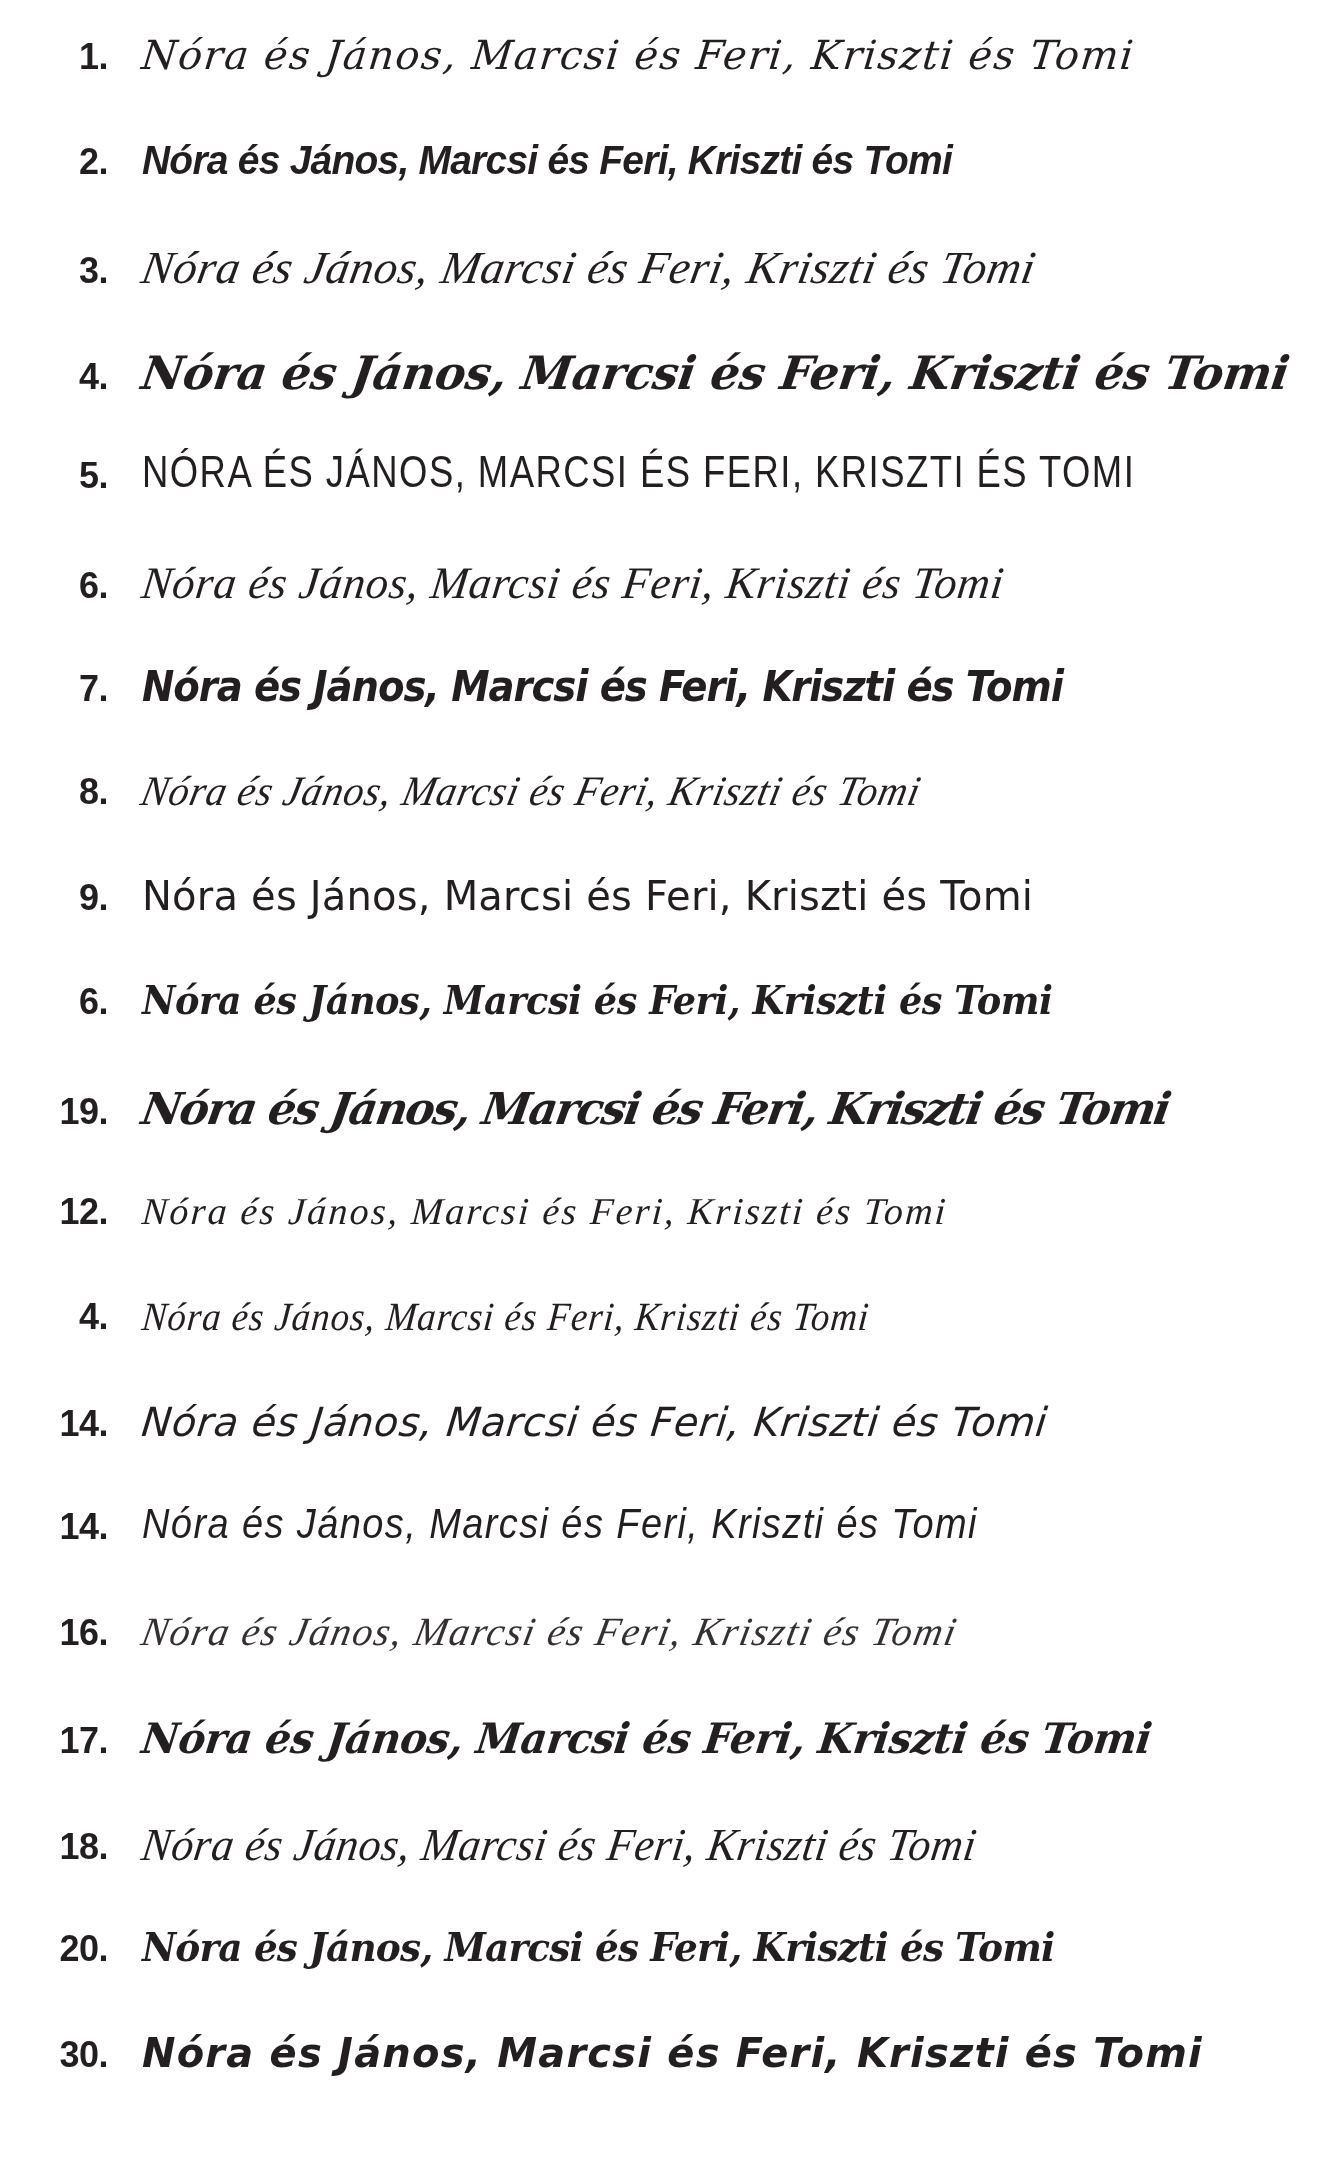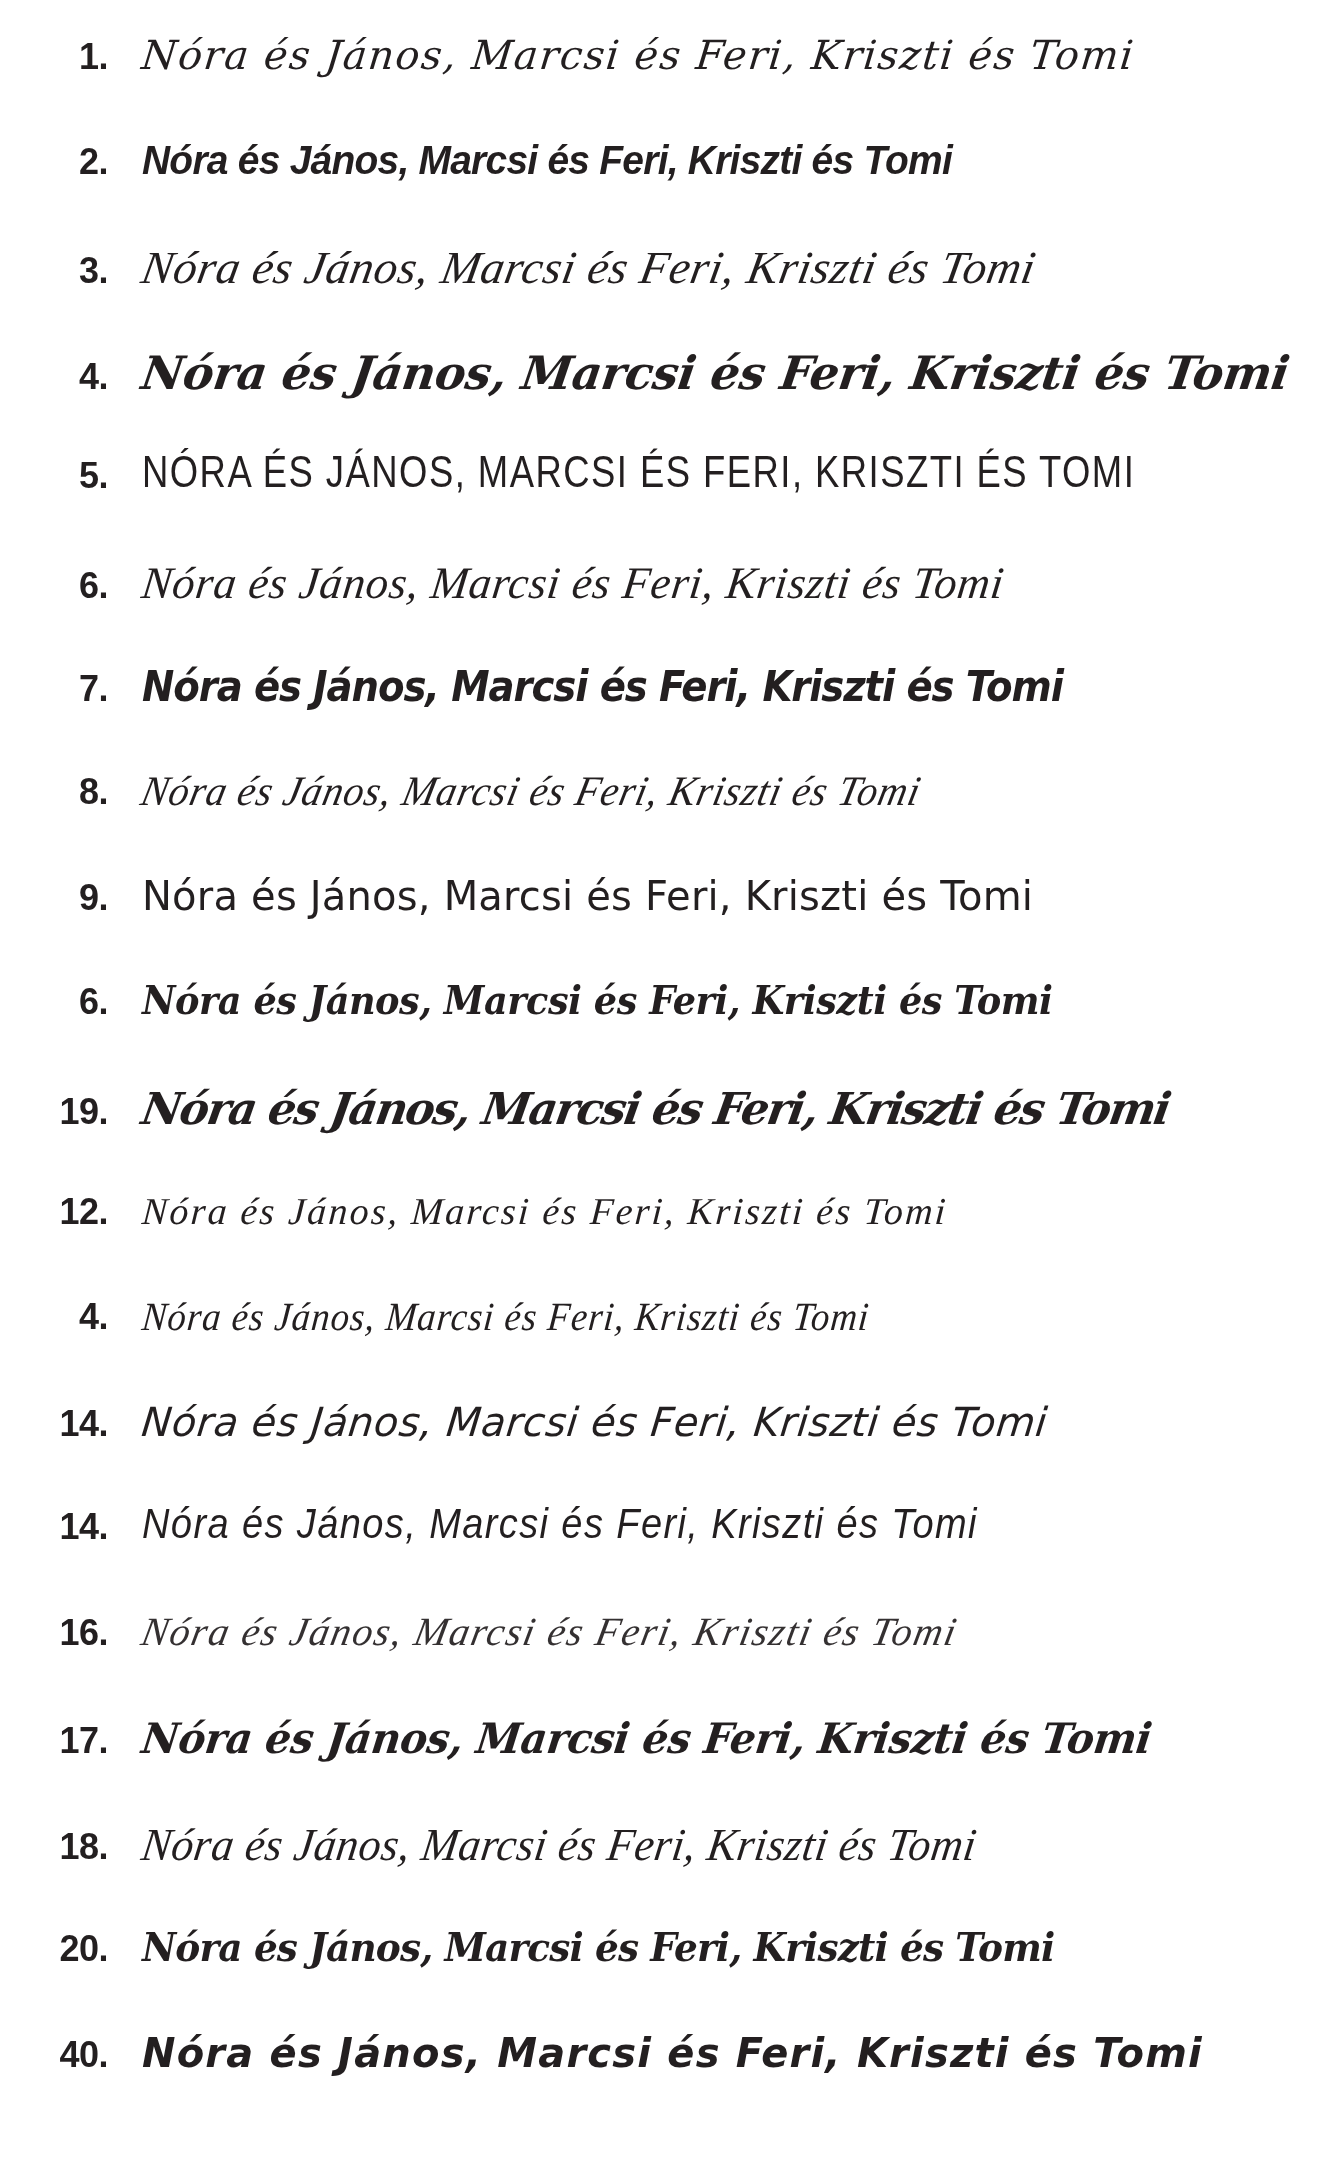--- a/index.html
+++ b/index.html
@@ -163,17 +163,17 @@
     <div class="num">18.</div>
     <div class="sample s18">Nóra és János, Marcsi és Feri, Kriszti és Tomi</div>
   </div>
 
   <div class="row">
     <div class="num">20.</div>
     <div class="sample s19">Nóra és János, Marcsi és Feri, Kriszti és Tomi</div>
   </div>
 
   <div class="row">
-    <div class="num">40.</div>
+    <div class="num">30.</div>
     <div class="sample s20">Nóra és János, Marcsi és Feri, Kriszti és Tomi</div>
   </div>
 
 </div>
 
 </body></html>

